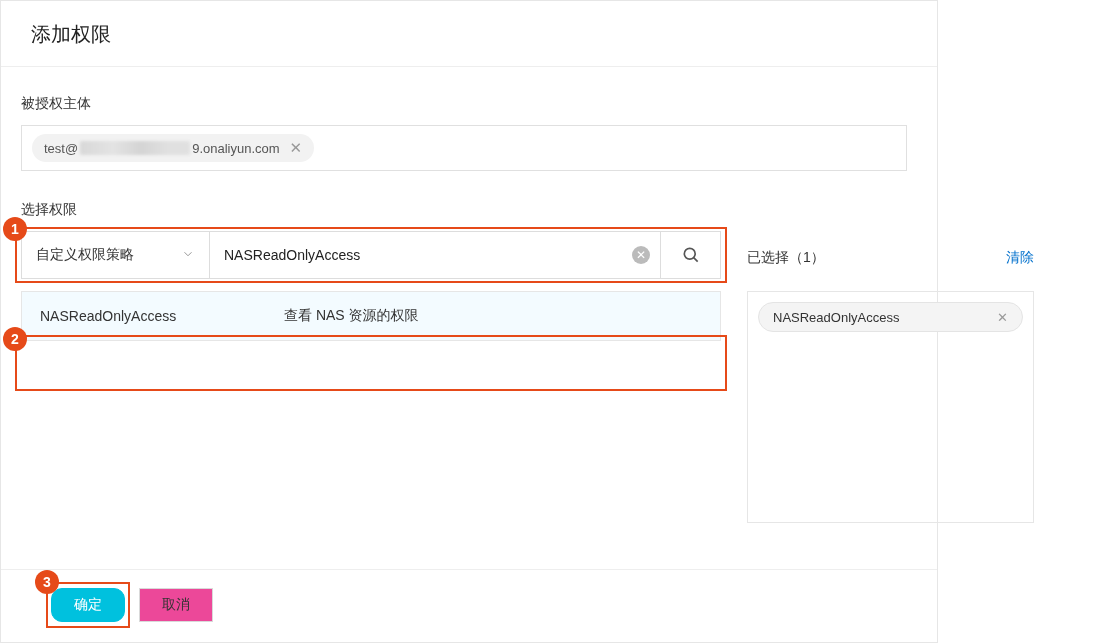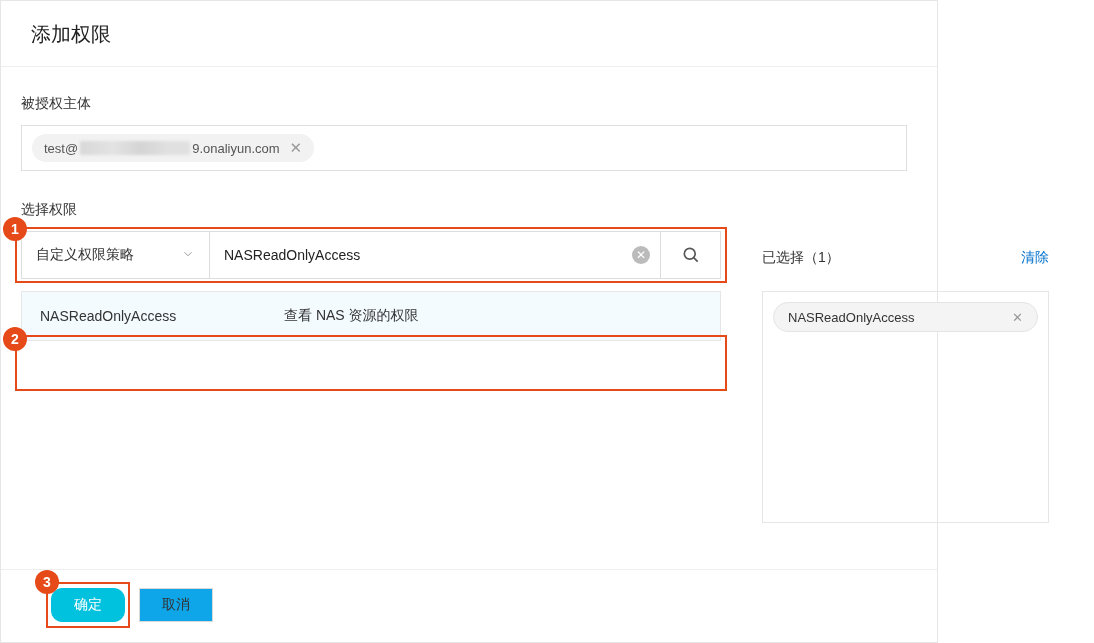--- a/index.html
+++ b/index.html
@@ -56,21 +56,21 @@
     font-size: 15px;
     cursor: pointer;
   }
 
   .select-area {
     display: flex;
     gap: 26px;
   }
 
   .left-col { flex: 0 0 700px; position: relative; }
-  .right-col { flex: 1; position: relative; padding-top: 18px; margin-left: 15px; }
+  .right-col { flex: 1; position: relative; padding-top: 18px; }
 
   .search-row {
     display: flex;
     border: 1px solid #ddd;
     height: 48px;
     justify-content: space-between;
   }
   .dropdown {
     flex: 0 0 188px;
     display: flex; align-items: center; justify-content: space-between;
@@ -155,21 +155,21 @@
     left: 0; right: 0; bottom: 0;
     border-top: 1px solid #eee;
     padding: 18px 50px 20px 50px;
     display: flex; gap: 14px; align-items: center;
   }
   .btn {
     height: 34px; min-width: 74px;
     display: inline-flex; align-items: center; justify-content: center;
     font-size: 14px;
     border: 1px solid #d9d9d9;
-    background: #0ea5e9; color: #333;
+    background: #ec4899; color: #333;
     cursor: pointer;
   }
   .btn.primary { background: #00c1de; color: #fff; border-color: #00c1de; border-radius: 11px; }
 
   
   .marker {
     position: absolute;
     width: 24px; height: 24px; border-radius: 50%;
     background: #e64a19; color: #fff;
     display: flex; align-items: center; justify-content: center;

